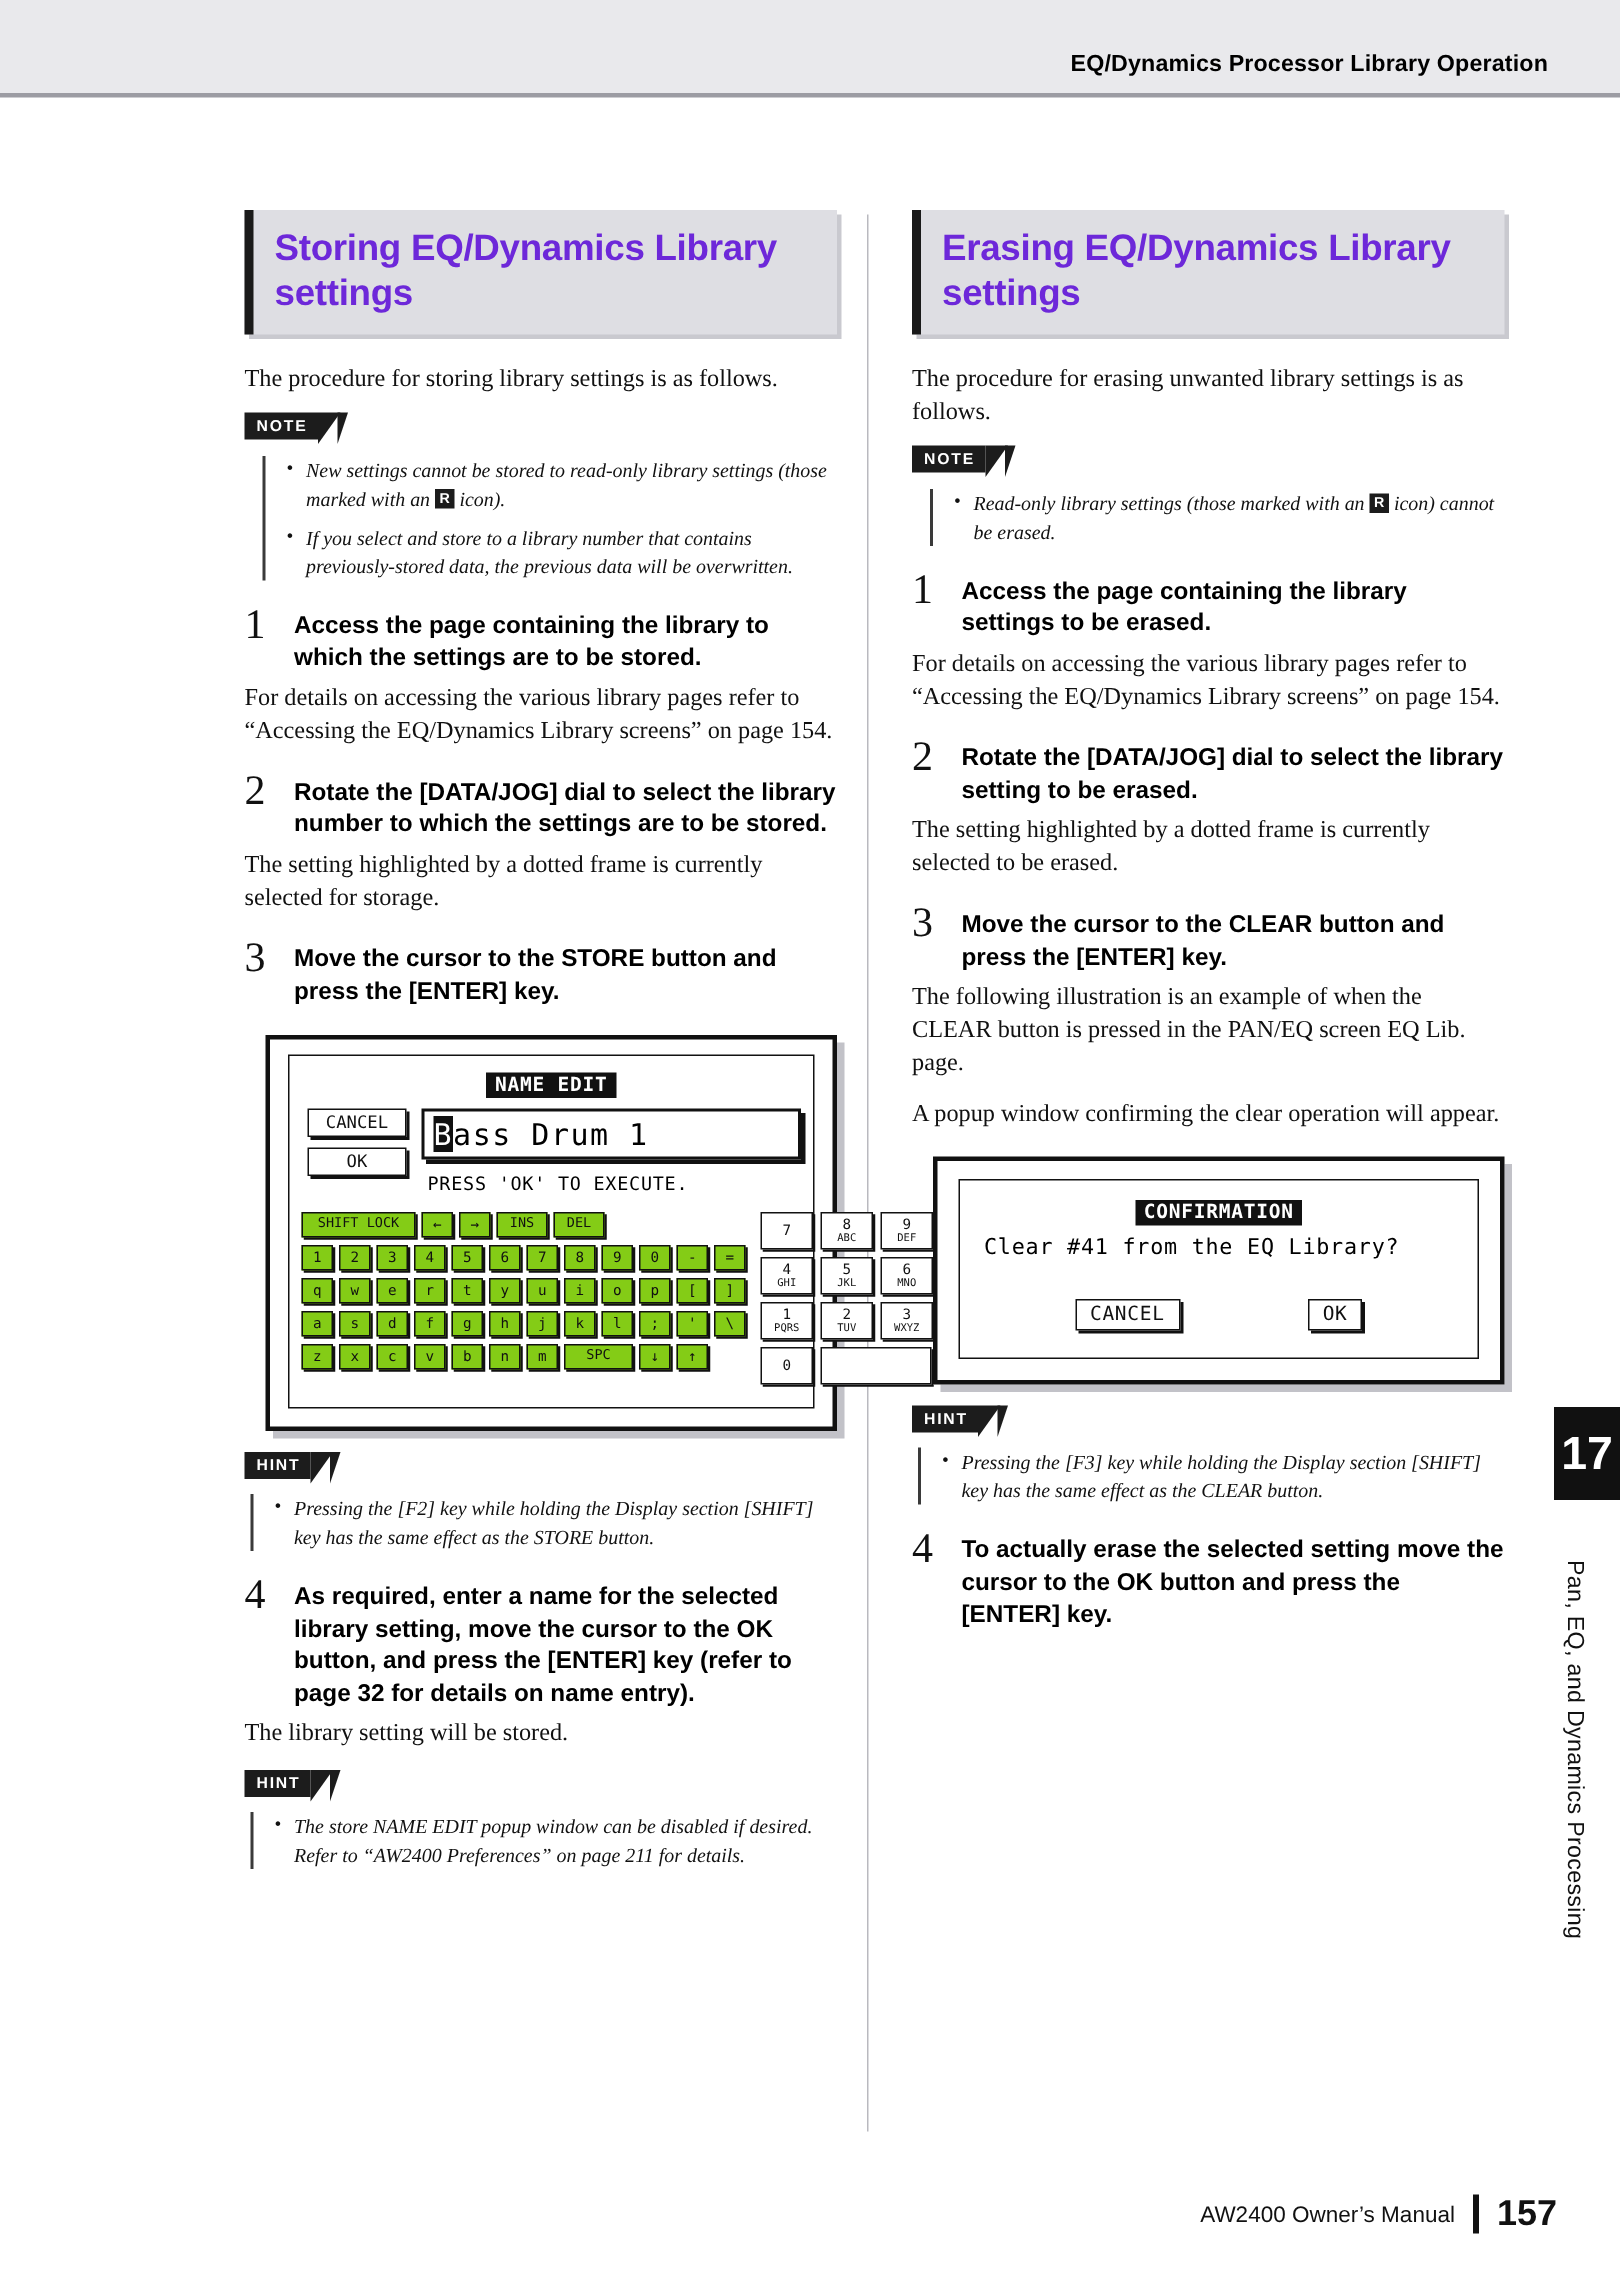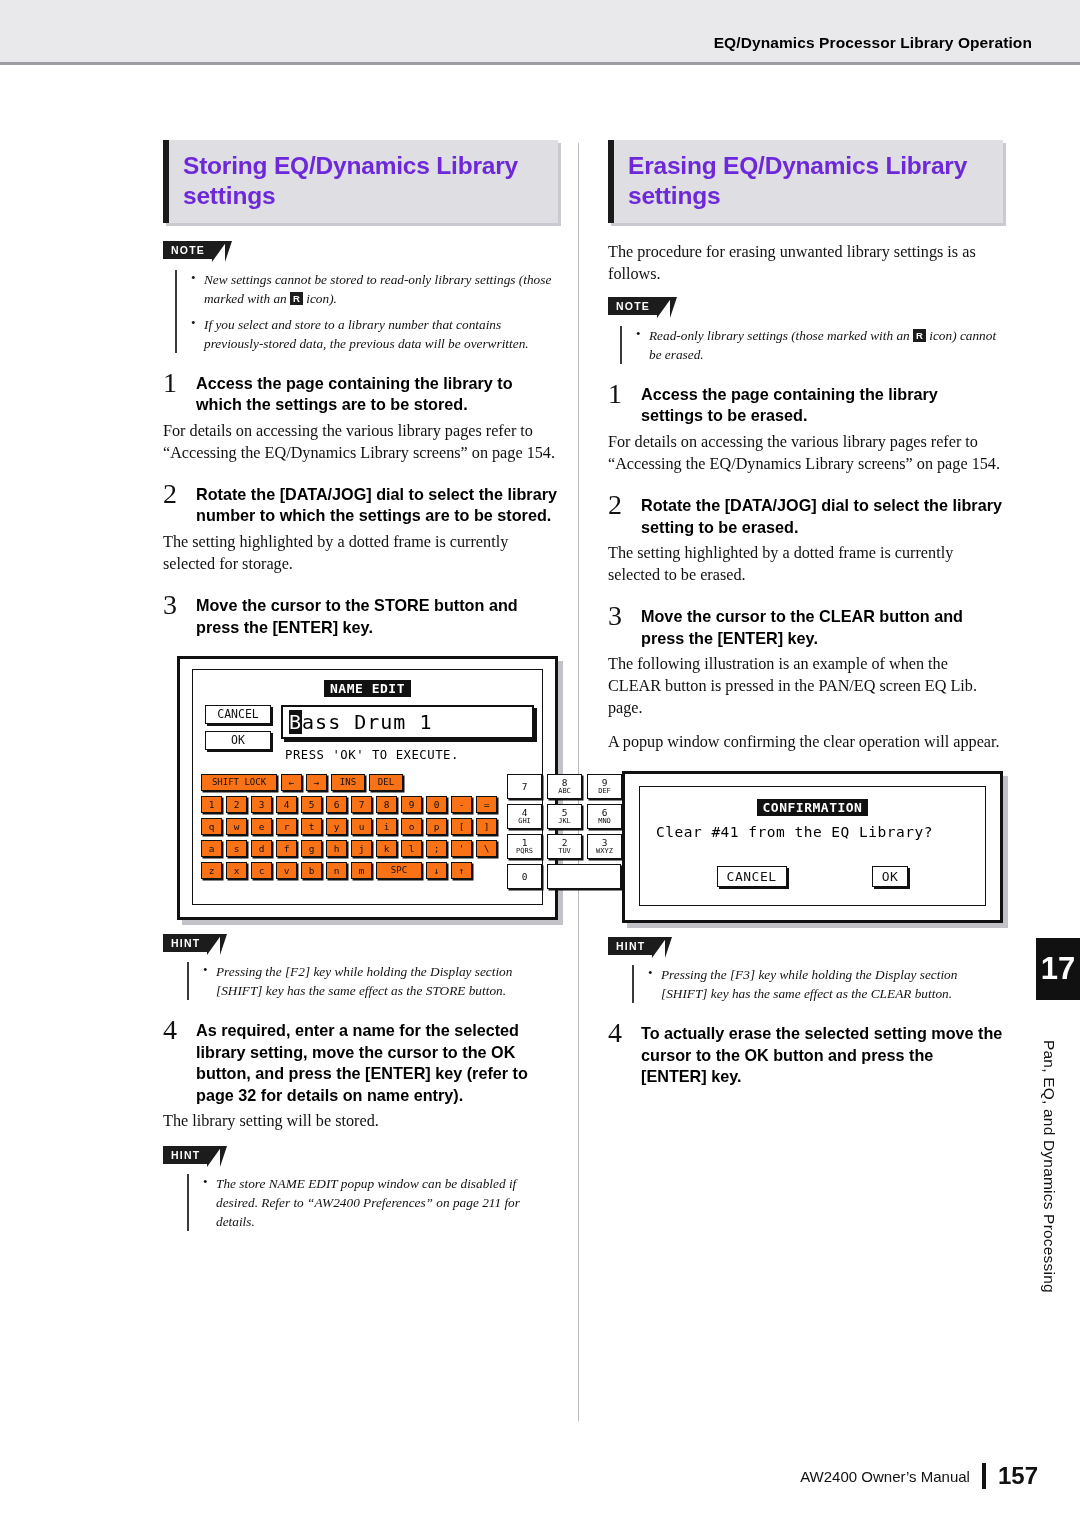--- a/index.html
+++ b/index.html
@@ -99,21 +99,21 @@
   .note-block { margin:6px 0 20px 0; }
   .note-body {
     margin-top:8px;
     margin-left:12px;
     padding-left:14px;
     border-left:2px solid #3a3a3a;
   }
   .hint-block { margin:14px 0 18px 0; }
   .hint-body {
     margin-top:7px;
-    margin-left:24px;
+    margin-left:4px;
     padding-left:14px;
     border-left:2px solid #3a3a3a;
   }
   ul.bullets { margin:0; padding:0; list-style:none; }
   ul.bullets li {
     position:relative;
     font-style:italic;
     font-size:13.3px;
     line-height:1.43;
     color:#111;
@@ -213,21 +213,21 @@
     letter-spacing:0.5px;
     margin:9px 0 0 4px;
   }
   .kb { margin-top:12px; display:flex; gap:10px; }
   .kb-left { flex:1; }
   .kb-right { width:120px; }
   .kb-toprow { display:flex; gap:4px; margin-bottom:5px; }
   .key {
     border:1.5px solid #111;
     box-shadow:1.5px 1.5px 0 #111;
-    background:#f97316;
+    background:#84cc16;
     font-family:"DejaVu Sans Mono", monospace;
     font-size:9.5px;
     line-height:11px;
     width:19px; height:15px;
     display:flex; align-items:center; justify-content:center;
     color:#111;
   }
   .key.w2 { width:44px; font-size:9px; }
   .key.w3 { width:74px; font-size:9px; }
   .key.wsp { width:32px; font-size:9px; }
@@ -299,20 +299,21 @@
   <div class="header-title">EQ/Dynamics Processor Library Operation</div>
 
   <div class="col-divider"></div>
 
   <div class="col col-left">
 
     <div class="sec-head">
       <h2>Storing EQ/Dynamics Library settings</h2>
     </div>
 
+    <p class="body">The procedure for storing library settings is as follows.</p>
 
     <div class="note-block">
       <span class="flag">
         <span class="box">NOTE</span>
         <span class="tail"></span>
         <span class="tail2"></span>
       </span>
       <div class="note-body">
         <ul class="bullets">
           <li><span>New settings cannot be stored to read-only library settings (those marked with an </span><span class="ro-icon">R</span><span> icon).</span></li>

